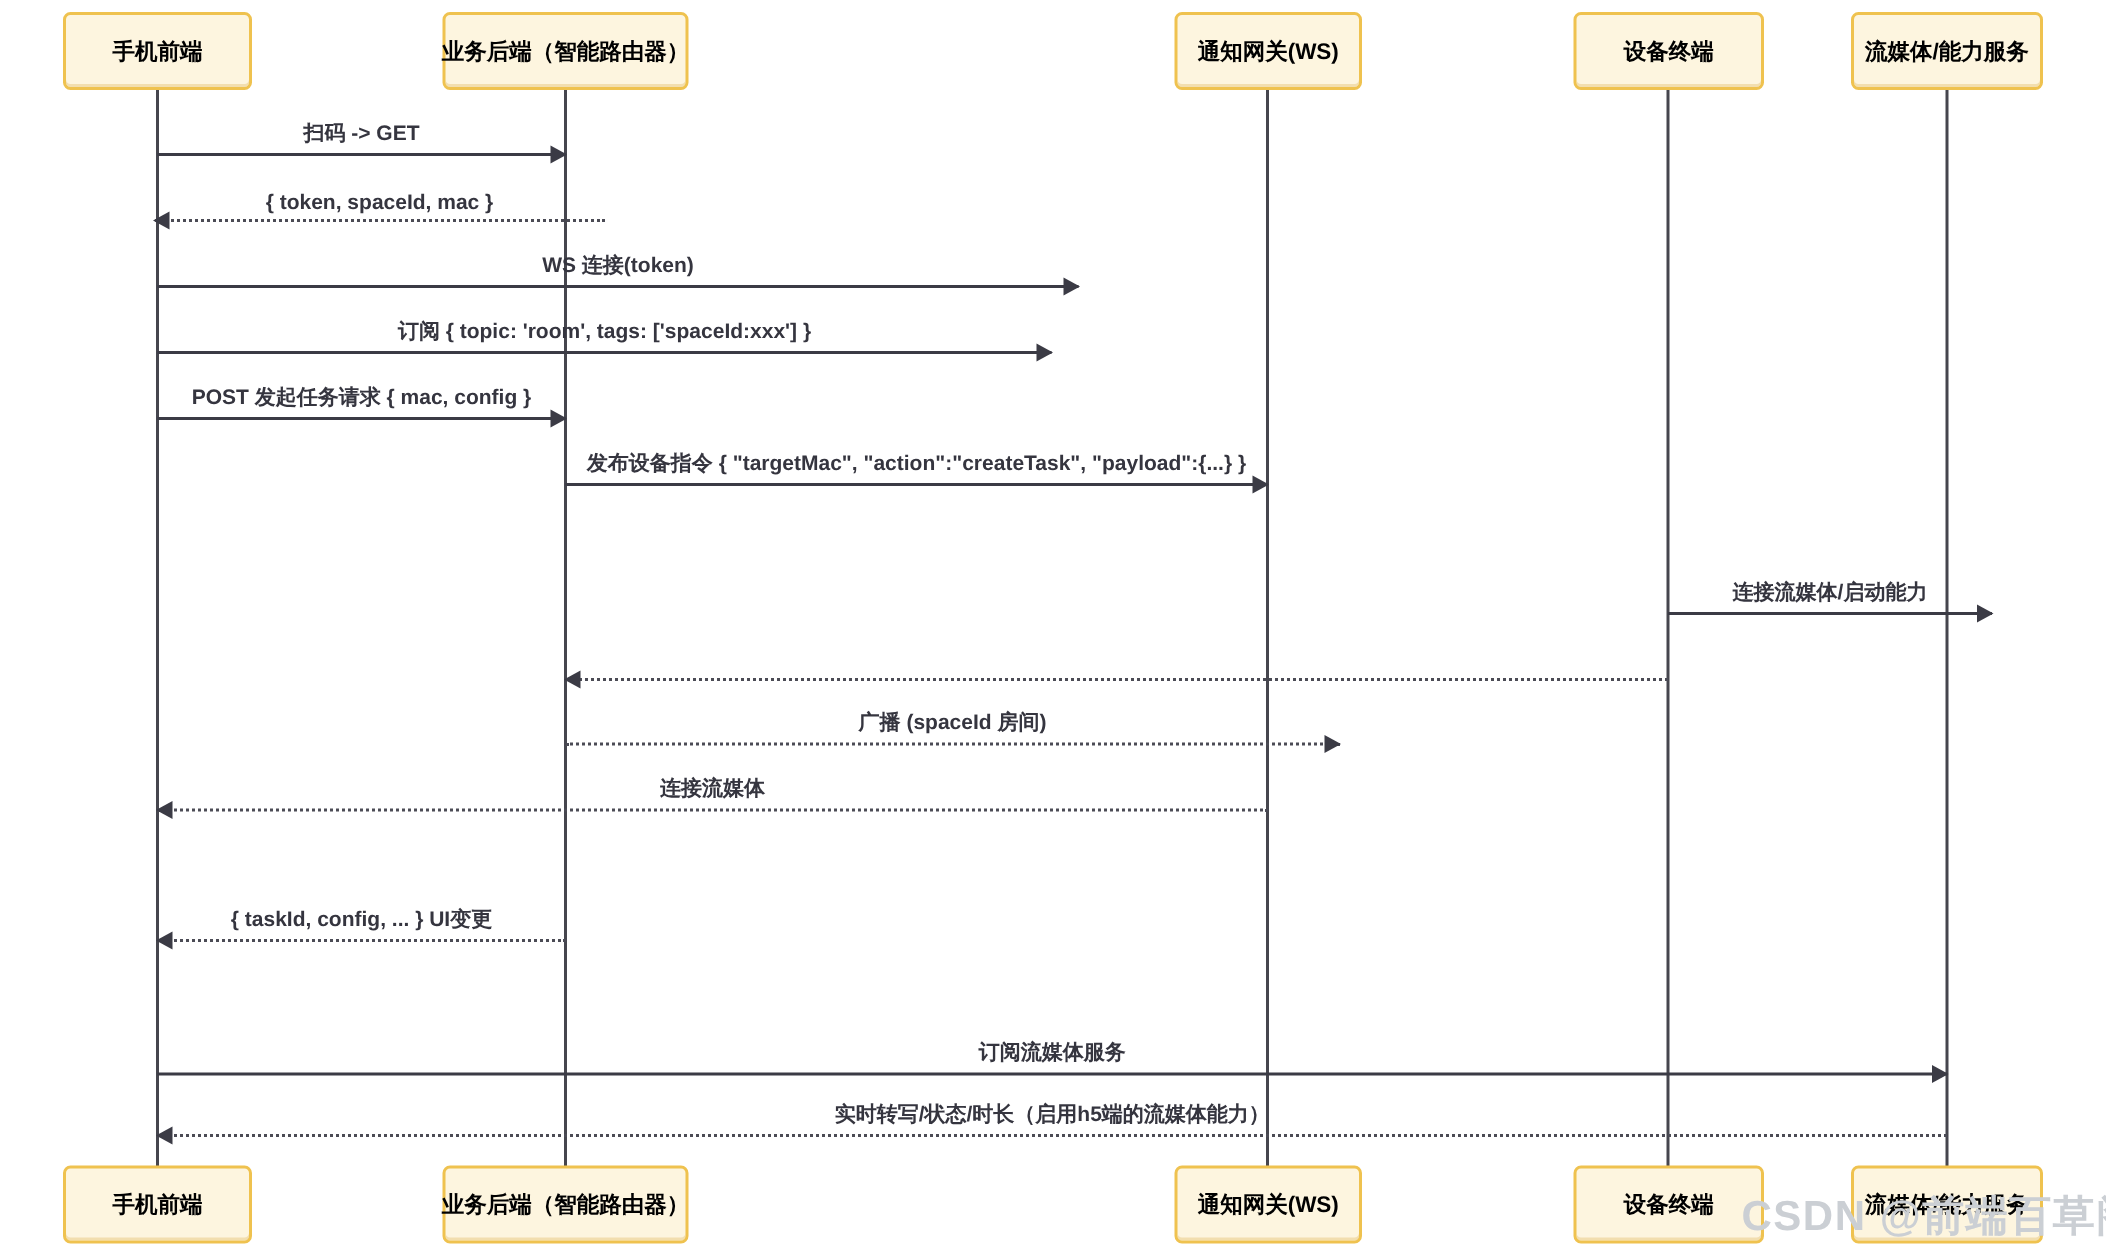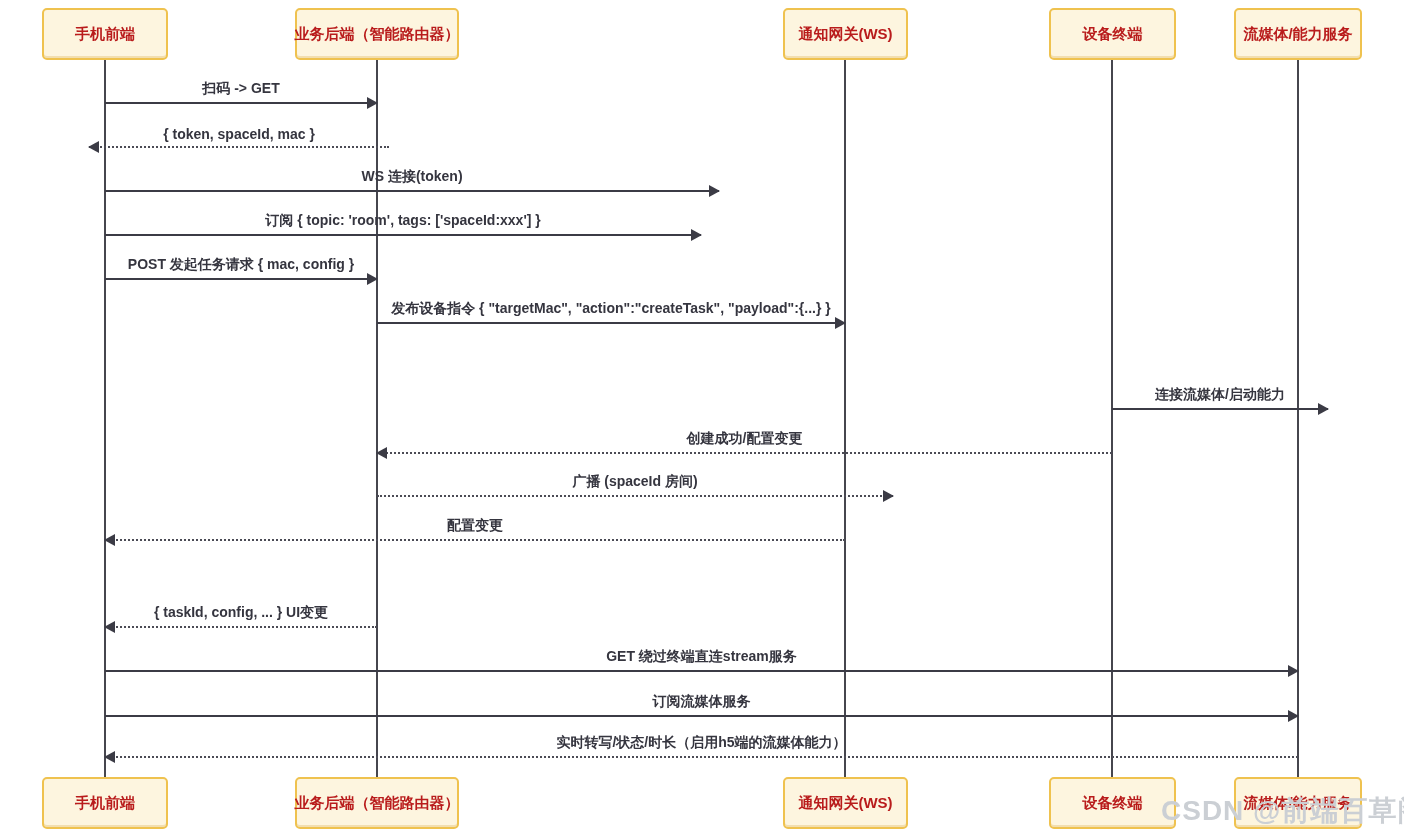--- a/index.html
+++ b/index.html
@@ -10,21 +10,21 @@
     background:#ffffff; overflow:hidden;
   }
   .lifeline {
     position:absolute; top:60px; height:719px; width:1.5px;
     background:#46464e;
   }
   .actor {
     position:absolute; height:52px;
     background:#FDF5DF; border:2px solid #EFC24F; border-radius:5px;
     display:flex; align-items:center; justify-content:center;
-    font-size:15px; font-weight:600; color:#b91c1c;
+    font-size:15px; font-weight:600; color:#000000;
     box-shadow:inset 0 -2px 0 rgba(216,162,50,0.28);
     white-space:nowrap;
   }
   .actor.top { top:8px; }
   .actor.bottom { top:777px; }
   .msg { position:absolute; height:22px; }
   .msg-label {
     position:absolute; left:0; right:0; bottom:6px;
     text-align:center; font-size:14px; font-weight:600;
     color:#35353f; white-space:nowrap;
@@ -92,21 +92,21 @@
       <span>流媒体/能力服务</span>
     </div>
 
   <div class="msg" style="top:82px;left:105px;width:272px">
     <div class="msg-label">扫码 -&gt; GET</div>
     <div class="msg-line solid">
         <span class="head right"></span>
       </div>
   </div>
 
-  <div class="msg" style="top:126px;left:89px;width:300px">
+  <div class="msg" style="top:126px;left:103px;width:300px">
     <div class="msg-label">{ token, spaceId, mac }</div>
     <div class="msg-line dashed">
         <span class="head left"></span>
       </div>
   </div>
 
   <div class="msg" style="top:170px;left:105px;width:614px">
     <div class="msg-label">WS 连接(token)</div>
     <div class="msg-line solid">
         <span class="head right"></span>
@@ -136,54 +136,47 @@
 
 
   <div class="msg" style="top:388px;left:1112px;width:216px">
     <div class="msg-label">连接流媒体/启动能力</div>
     <div class="msg-line solid">
         <span class="head right"></span>
       </div>
   </div>
 
   <div class="msg" style="top:432px;left:377px;width:735px">
-    <div class="msg-label">创建成功/配置变更</div>
     <div class="msg-line dashed">
         <span class="head left"></span>
       </div>
   </div>
 
   <div class="msg" style="top:475px;left:377px;width:516px">
     <div class="msg-label">广播 (spaceId 房间)</div>
     <div class="msg-line dashed">
         <span class="head right"></span>
       </div>
   </div>
 
   <div class="msg" style="top:519px;left:105px;width:740px">
-    <div class="msg-label">配置变更</div>
+    <div class="msg-label">连接流媒体</div>
     <div class="msg-line dashed">
         <span class="head left"></span>
       </div>
   </div>
 
 
   <div class="msg" style="top:606px;left:105px;width:272px">
     <div class="msg-label">{ taskId, config, ... } UI变更</div>
     <div class="msg-line dashed">
         <span class="head left"></span>
       </div>
   </div>
 
-  <div class="msg" style="top:650px;left:105px;width:1193px">
-    <div class="msg-label">GET 绕过终端直连stream服务</div>
-    <div class="msg-line solid">
-        <span class="head right"></span>
-      </div>
-  </div>
 
   <div class="msg" style="top:695px;left:105px;width:1193px">
     <div class="msg-label">订阅流媒体服务</div>
     <div class="msg-line solid">
         <span class="head right"></span>
       </div>
   </div>
 
   <div class="msg" style="top:736px;left:105px;width:1193px">
     <div class="msg-label">实时转写/状态/时长（启用h5端的流媒体能力）</div>

